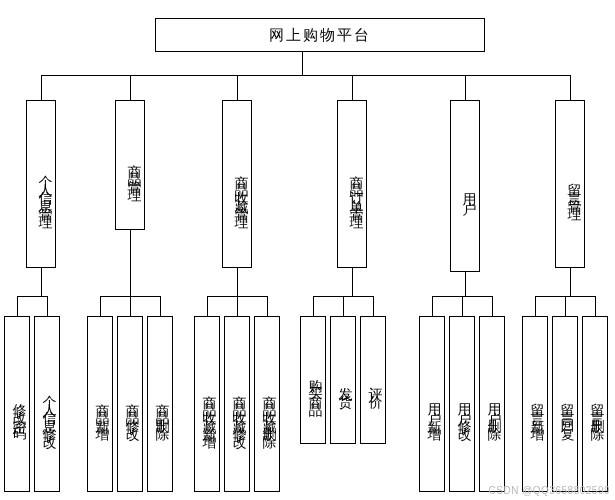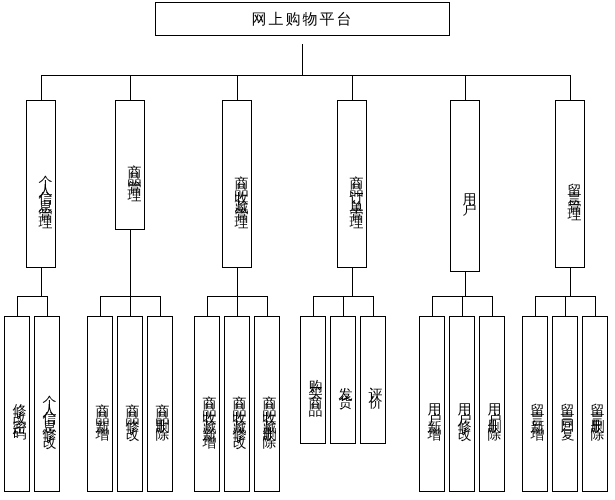--- a/index.html
+++ b/index.html
@@ -98,21 +98,21 @@
     <line x1="462" y1="296" x2="462" y2="316"></line>
     <line x1="492" y1="296" x2="492" y2="316"></line>
 
     <line x1="570" y1="268" x2="570" y2="296"></line>
     <line x1="535" y1="296" x2="595" y2="296"></line>
     <line x1="535" y1="296" x2="535" y2="316"></line>
     <line x1="565" y1="296" x2="565" y2="316"></line>
     <line x1="595" y1="296" x2="595" y2="316"></line>
   </svg>
 
-  <div class="node hnode" style="left:155px;top:2px;width:295px;height:34px;">网上购物平台</div>
+  <div class="node hnode" style="left:155px;top:18px;width:330px;height:34px;">网上购物平台</div>
 
   <div class="node vnode" style="left:26px;top:100px;width:30px;height:168px;">个人信息管理</div>
   <div class="node vnode" style="left:115px;top:100px;width:30px;height:130px;">商品管理</div>
   <div class="node vnode" style="left:222px;top:100px;width:30px;height:168px;">商品收藏管理</div>
   <div class="node vnode" style="left:337px;top:100px;width:30px;height:168px;">商品订单管理</div>
   <div class="node vnode" style="left:450px;top:100px;width:30px;height:172px;">用户</div>
   <div class="node vnode" style="left:555px;top:100px;width:30px;height:168px;">留言管理</div>
 
   <div class="node vnode" style="left:4px;top:316px;width:26px;height:176px;">修改密码</div>
   <div class="node vnode" style="left:34px;top:316px;width:26px;height:176px;">个人信息修改</div>
@@ -130,14 +130,15 @@
   <div class="node vnode" style="left:360px;top:316px;width:26px;height:128px;">评价</div>
 
   <div class="node vnode" style="left:419px;top:316px;width:26px;height:176px;">用户新增</div>
   <div class="node vnode" style="left:449px;top:316px;width:26px;height:176px;">用户修改</div>
   <div class="node vnode" style="left:479px;top:316px;width:26px;height:176px;">用户删除</div>
 
   <div class="node vnode" style="left:522px;top:316px;width:26px;height:176px;">留言新增</div>
   <div class="node vnode" style="left:552px;top:316px;width:26px;height:176px;">留言回复</div>
   <div class="node vnode" style="left:582px;top:316px;width:26px;height:176px;">留言删除</div>
 
+  <div class="watermark">CSDN @QQ3658802599</div>
 
 </div>
 
 </body></html>

